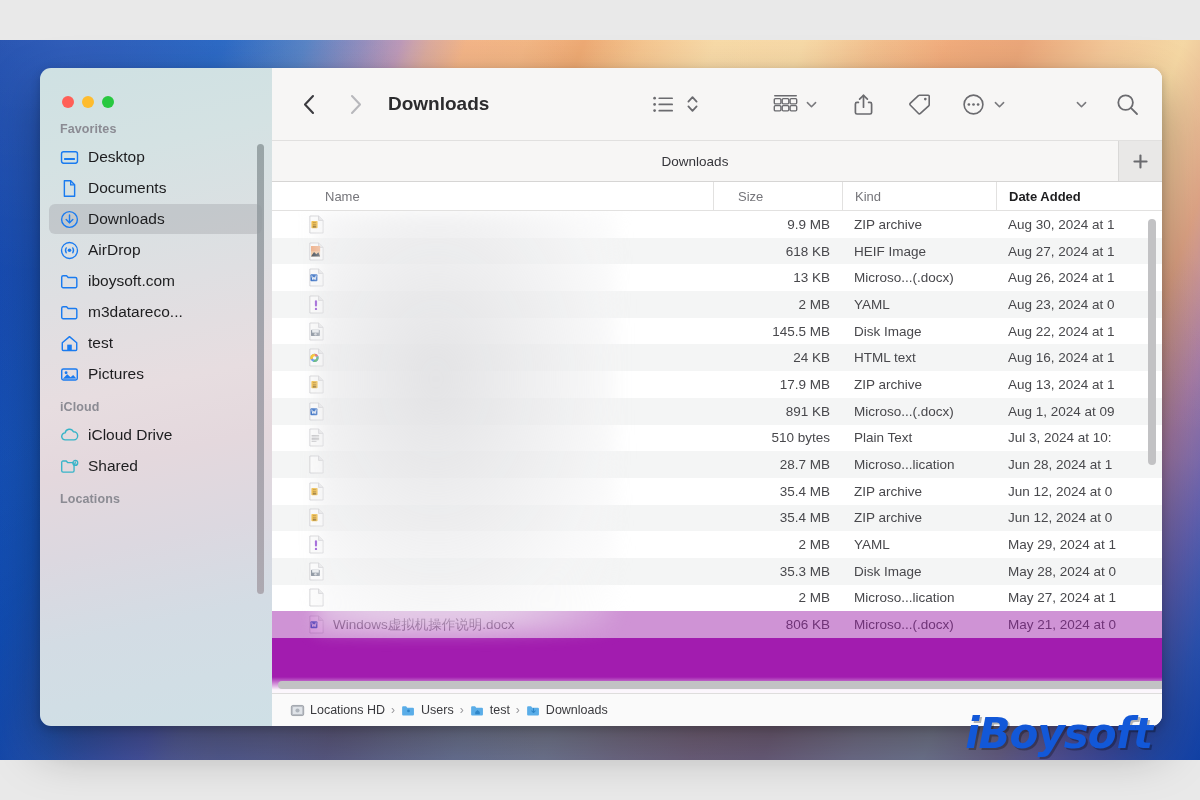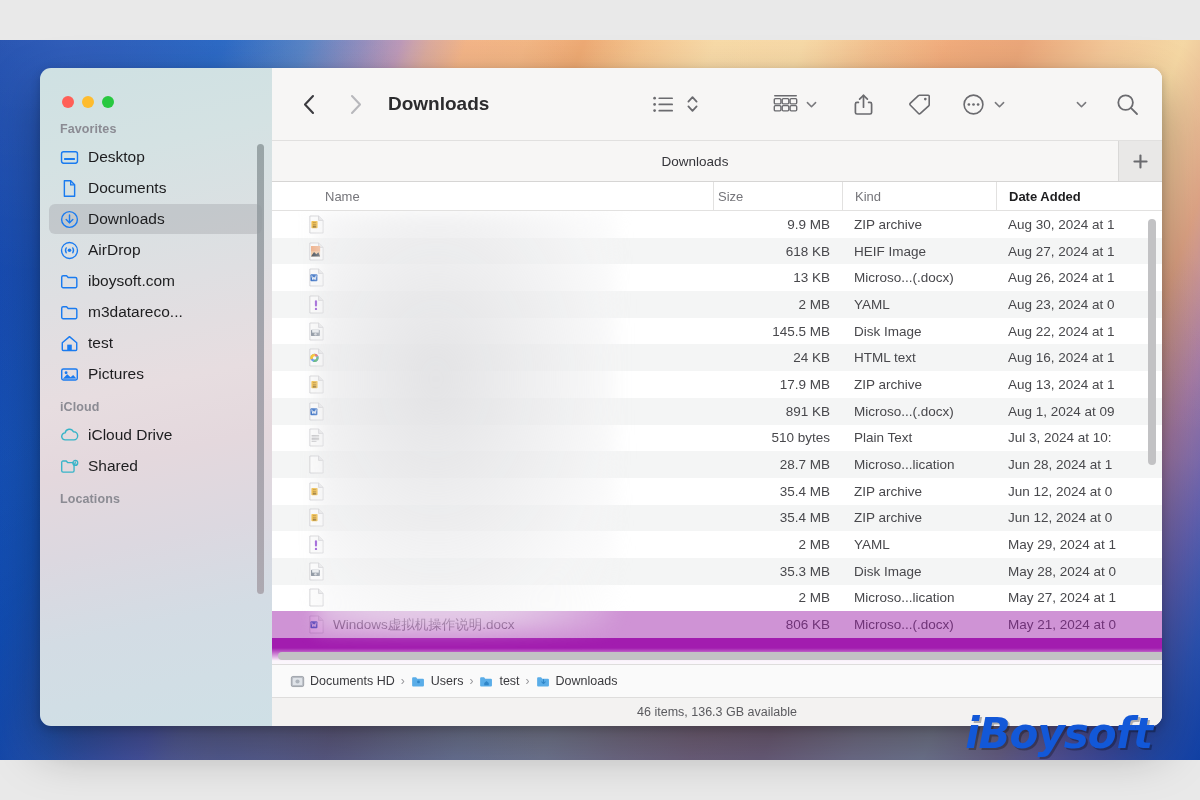--- a/index.html
+++ b/index.html
@@ -248,21 +248,21 @@
     display: flex;
     align-items: center;
     color: #75757a;
     cursor: default;
     white-space: nowrap;
     overflow: hidden;
   }
   .ch.sorted { color: #1d1d1f; font-weight: bold; }
   .ch + .ch { border-left: 1px solid #e2e1e0; }
   .ch-name { flex: 0 0 441px; padding-left: 53px; }
-  .ch-size { flex: 0 0 129px; padding-left: 4px; }
+  .ch-size { flex: 0 0 129px; padding-left: 24px; }
   .ch-kind { flex: 0 0 154px; padding-left: 12px; }
   .ch-date { flex: 1; padding-left: 12px; min-width: 0; }
 
   
   #filelist {
     flex: 1;
     position: relative;
     overflow: hidden;
     background: #a21caf;
   }
@@ -847,21 +847,21 @@
         <div id="hscroll"></div>
       </div>
 
       <div id="pathbar">
           <div class="crumb">
             <svg class="ci" viewBox="0 0 16 16">
               <rect x="1.4" y="2.6" width="13.2" height="10.8" rx="1.6" fill="#b9bdc4" stroke="#8e939b" stroke-width="0.8"></rect>
               <rect x="3" y="4.2" width="10" height="7.6" rx="1" fill="#dfe3e8"></rect>
               <circle cx="8" cy="8" r="2.2" fill="#aeb4bc"></circle>
             </svg>
-            <span>Documents HD</span>
+            <span>Locations HD</span>
           </div>
           <span class="sep">›</span>
           <div class="crumb">
             <svg class="ci" viewBox="0 0 16 16">
               <path d="M1.2 4.6 a1.1 1.1 0 0 1 1.1-1.1 h3.1 l1.3 1.5 h6 a1.1 1.1 0 0 1 1.1 1.1 v6.2 a1.1 1.1 0 0 1-1.1 1.1 h-10.4 a1.1 1.1 0 0 1-1.1-1.1 z" fill="#5aade8"></path>
               <circle cx="8" cy="8.4" r="1.5" fill="#2f86c8"></circle>
             </svg>
             <span>Users</span>
           </div>
           <span class="sep">›</span>
@@ -875,19 +875,16 @@
           <span class="sep">›</span>
           <div class="crumb">
             <svg class="ci" viewBox="0 0 16 16">
               <path d="M1.2 4.6 a1.1 1.1 0 0 1 1.1-1.1 h3.1 l1.3 1.5 h6 a1.1 1.1 0 0 1 1.1 1.1 v6.2 a1.1 1.1 0 0 1-1.1 1.1 h-10.4 a1.1 1.1 0 0 1-1.1-1.1 z" fill="#5aade8"></path>
               <path d="M8 6 v4 M6.2 8.4 L8 10.2 L9.8 8.4" stroke="#2f86c8" stroke-width="1.1" fill="none" stroke-linecap="round" stroke-linejoin="round"></path>
             </svg>
             <span>Downloads</span>
           </div>
         </div>
 
-      <div id="statusbar">
-        <span>46 items, 136.3 GB available</span>
-      </div>
 
     </div>
   </div>
 </div>
 
 </body></html>

